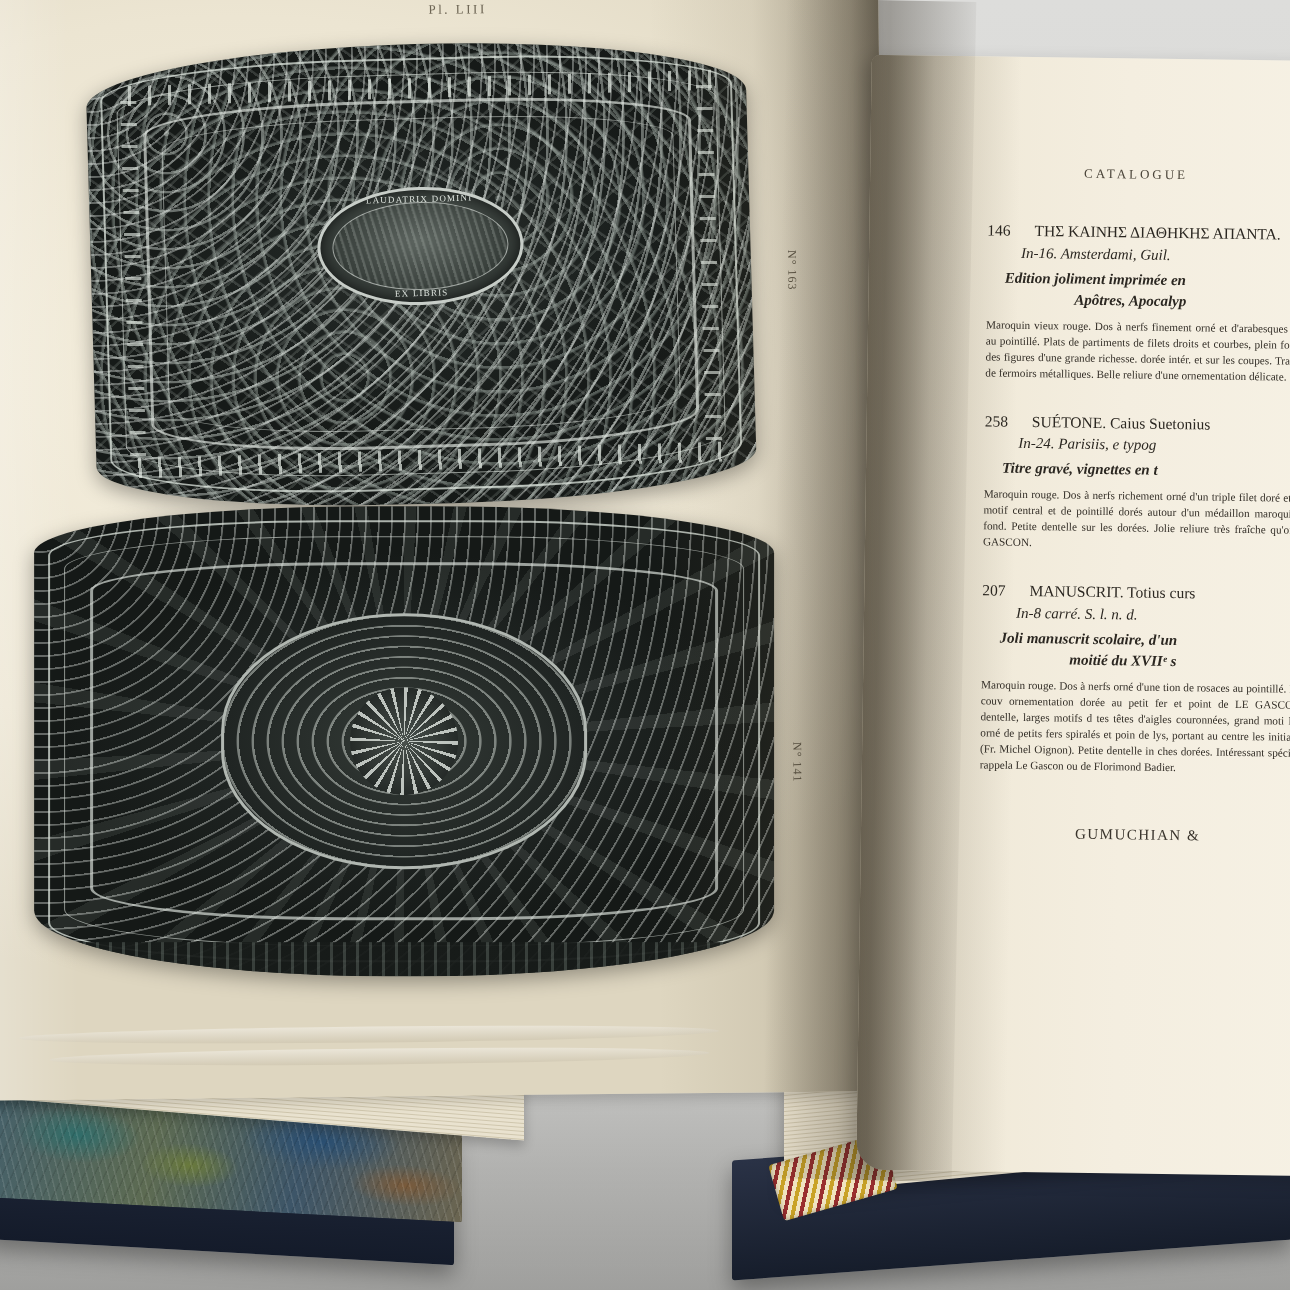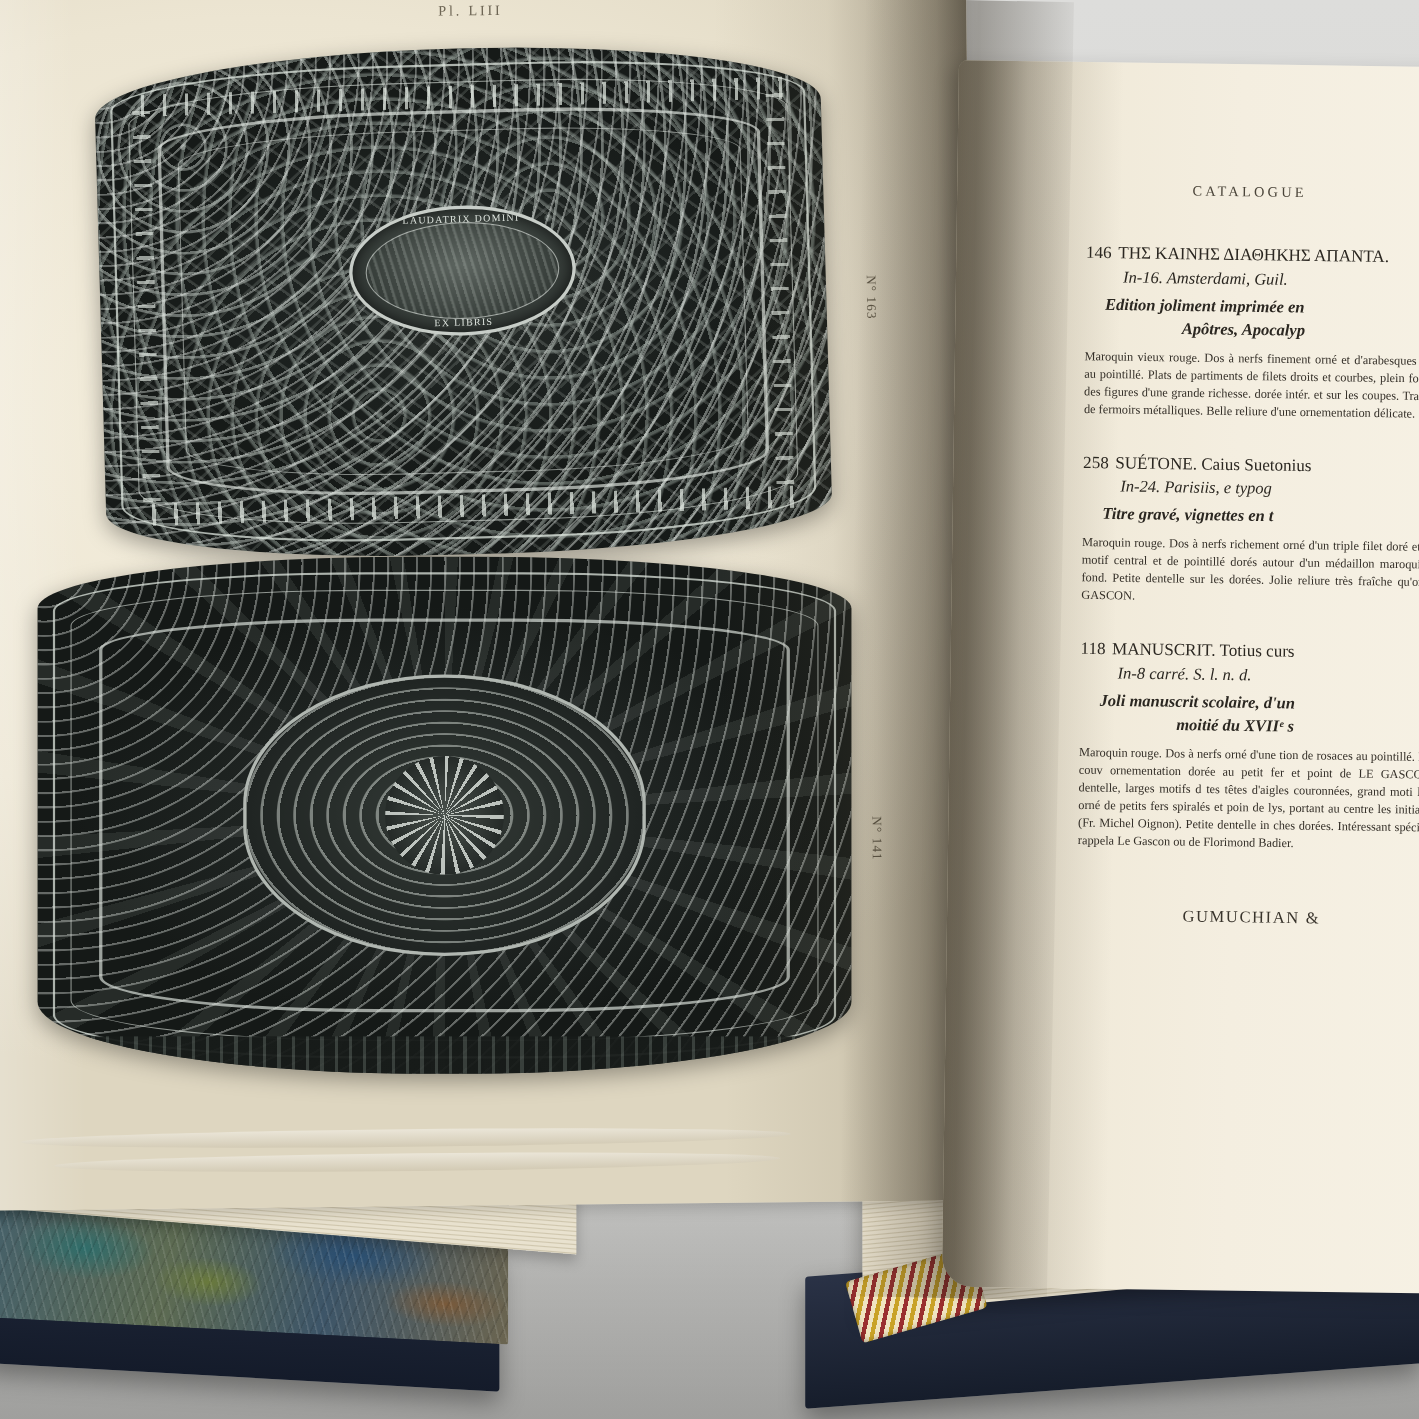--- a/index.html
+++ b/index.html
@@ -154,21 +154,21 @@
     content: "";
     position: absolute;
     left: 0; top: 0; bottom: 0; width: 120px;
     background: linear-gradient(90deg, rgba(255,255,255,0.35) 0%, rgba(255,255,255,0) 100%);
     pointer-events: none;
   }
 
   .plate-label {
     position: absolute;
     top: 16px;
-    left: 450px;
+    left: 480px;
     font-size: 13px;
     letter-spacing: 2.5px;
     color: #6d6554;
     font-family: "Liberation Serif", serif;
   }
 
   .side-caption {
     position: absolute;
     font-size: 12px;
     color: #5d5647;
@@ -377,21 +377,21 @@
     margin-bottom: 40px;
   }
   .entry { margin-bottom: 30px; }
   .entry-title {
     font-size: 15.5px;
     line-height: 1.35;
     margin: 0 0 3px 0;
     white-space: nowrap;
     overflow: hidden;
   }
-  .entry-title .num { margin-right: 6px; }
+  .entry-title .num { margin-right: 24px; }
   .entry-sub {
     font-size: 15px;
     font-style: italic;
     margin: 0 0 4px 34px;
     white-space: nowrap;
     overflow: hidden;
   }
   .entry-note {
     font-size: 15px;
     font-style: italic;
@@ -521,21 +521,21 @@
           </p>
           <p class="entry-sub">In-24. Parisiis, e typog</p>
           <p class="entry-note">
             <span>Titre gravé, vignettes en t</span>
           </p>
           <p class="entry-body">Maroquin rouge. Dos à nerfs richement orné d'un triple filet doré et d'un motif central et de pointillé dorés autour d'un médaillon maroquin du fond. Petite dentelle sur les dorées. Jolie reliure très fraîche qu'on LE GASCON.</p>
         </div>
 
         <div class="entry">
           <p class="entry-title">
-            <span class="num">118</span><span>MANUSCRIT. Totius curs</span>
+            <span class="num">207</span><span>MANUSCRIT. Totius curs</span>
           </p>
           <p class="entry-sub">In-8 carré. S. l. n. d.</p>
           <p class="entry-note">
             <span>Joli manuscrit scolaire, d'un</span>
             <span class="line2">moitié du XVIIᵉ s</span>
           </p>
           <p class="entry-body">Maroquin rouge. Dos à nerfs orné d'une tion de rosaces au pointillé. Plats couv ornementation dorée au petit fer et point de LE GASCON : dentelle, larges motifs d tes têtes d'aigles couronnées, grand moti lobé, orné de petits fers spiralés et poin de lys, portant au centre les initiales : (Fr. Michel Oignon). Petite dentelle in ches dorées. Intéressant spécimen rappela Le Gascon ou de Florimond Badier.</p>
         </div>
 
         <div class="colophon">GUMUCHIAN &amp;</div>

